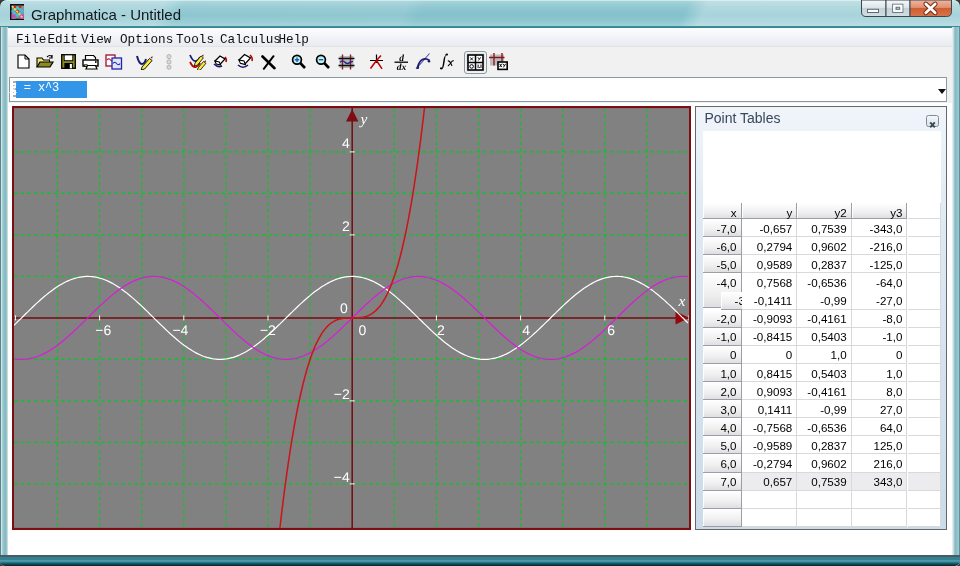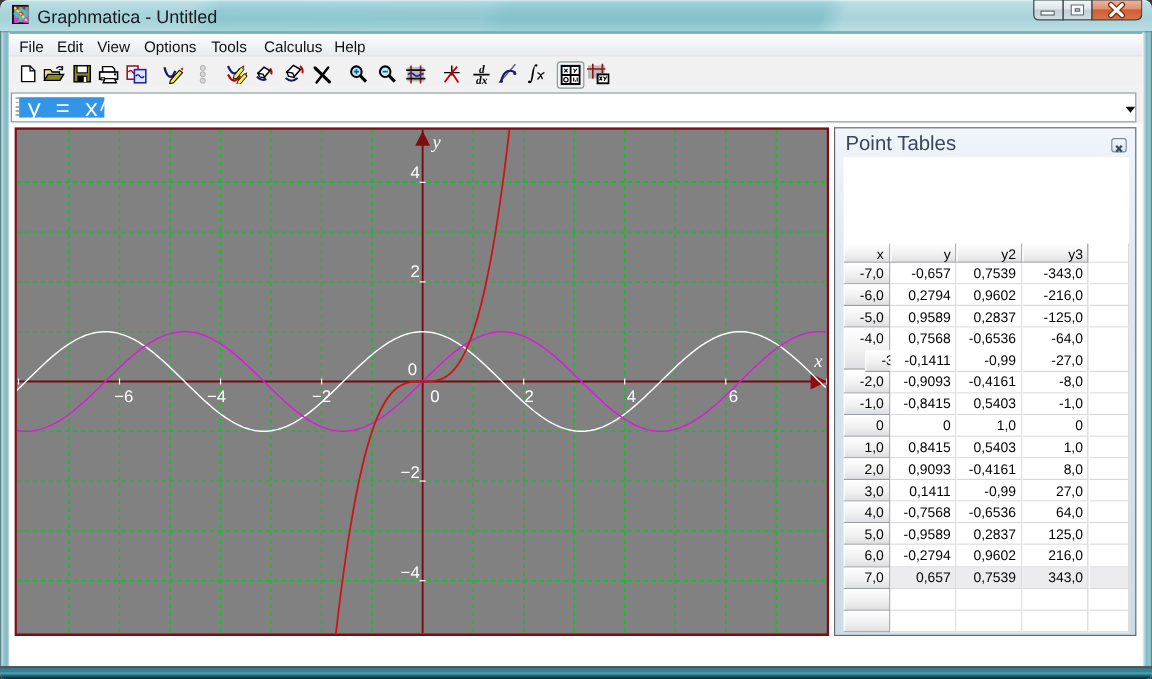--- a/index.html
+++ b/index.html
@@ -21,41 +21,41 @@
 #title { position:absolute; left:31px; top:6px; font-size:15px; color:#15191c; }
 #wbtns { position:absolute; left:860px; top:0; }
 #bottomborder { position:absolute; left:0; top:554.5px; width:960px; height:11.5px;
   background:linear-gradient(180deg,#4a595f 0%,#4a595f 12%,#358496 25%,#2d8093 40%,#57a2b1 54%,#1a6a7a 72%,#0d3c48 88%,#07232b 100%);
   border-radius:0 0 5px 5px; }
 #client { position:absolute; left:8px; top:27px; width:944px; height:527.5px;
   background:#ffffff; }
 #menubar { position:absolute; left:0; top:0; width:944px; height:18.5px;
   background:linear-gradient(180deg,#fdfdfe 0%,#f2f3f7 55%,#e9ebf1 100%);
   border-top:1px solid #2e8a96; }
-#menubar span { position:absolute; top:4.2px; font-size:12.7px; color:#101010; }
+#menubar span { position:absolute; top:4.2px; font-size:12.7px; color:#101010;font-family:Liberation Mono, monospace; }
 #toolbar { position:absolute; left:0; top:18.5px; width:944px; height:27.5px;
   background:#f1f1f2; border-top:1px solid #e3e3e6; }
 #comborow { position:absolute; left:0; top:46px; width:944px; height:30px; background:#f1f1f2; }
 .ti { position:absolute; }
 #toolicons { position:absolute; left:-8px; top:-27px; width:960px; height:110px; pointer-events:none; }
 #combo { position:absolute; left:0.5px; top:49.5px; width:938.5px; height:25.5px;
   background:#fff; border:1px solid #8a9aa2; }
 #combogrip { position:absolute; left:3px; top:3px; width:3px; height:18px;
   background:repeating-linear-gradient(180deg,#9fb0b8 0 1.6px,#ffffff 1.6px 3.6px); }
 #combosel { position:absolute; left:6px; top:3.2px; width:71.5px; height:17.6px; background:#3295e8; }
-#combotext { position:absolute; left:13px; top:3.4px; font-family:"Liberation Mono", monospace;
-  font-size:20px; letter-spacing:-0.1px; color:#fff; }
+#combotext { position:absolute; left:0; top:3.4px; font-family:"Liberation Mono", monospace;
+  font-size:12px; letter-spacing:-0.1px; color:#fff; }
 #combotext u { text-decoration:underline; }
 #comboarrow { position:absolute; left:928px; top:11.2px; width:0; height:0;
   border-left:4.3px solid transparent; border-right:4.3px solid transparent; border-top:5px solid #111; }
 #graph { position:absolute; left:3.8px; top:79.4px; }
 #panel { position:absolute; left:687px; top:78.6px; width:252.3px; height:424.4px;
   background:linear-gradient(180deg,#f0f5fa 0%,#dde8f2 30%,#ccdbe9 100%);
   border:1px solid #64686c; }
-#paneltitle { position:absolute; left:8.5px; top:3.6px; font-size:17px; color:#39465c; }
+#paneltitle { position:absolute; left:8.5px; top:3.6px; font-size:14px; color:#39465c; }
 #panelclose { position:absolute; left:229.7px; top:8.8px; width:13px; height:12px;
   border:1px solid #7e8c9a; border-radius:2.5px; background:linear-gradient(180deg,#f4f8fa,#d9e2ea); }
 #panelcontent { position:absolute; left:6.5px; top:24.5px; width:238.5px; height:395.5px; background:#fff; overflow:hidden; }
 #eqs { position:absolute; left:2.5px; top:0px; font-size:12.3px; line-height:15.7px; color:#000; }
 #ptable { position:absolute; left:0px; top:72.3px; width:238.5px; height:323.2px; }
 .trow { position:absolute; left:0; width:238.5px; }
 .hc, .dc { position:absolute; top:0; height:100%; font-size:11.6px; text-align:right;
   padding:2.6px 4px 0 0; color:#000; }
 .hc { background:linear-gradient(180deg,#ffffff 0%,#f0f0f0 60%,#dfdfe2 100%);
   border-right:1.4px solid #999fa4; border-bottom:1.4px solid #999fa4;

